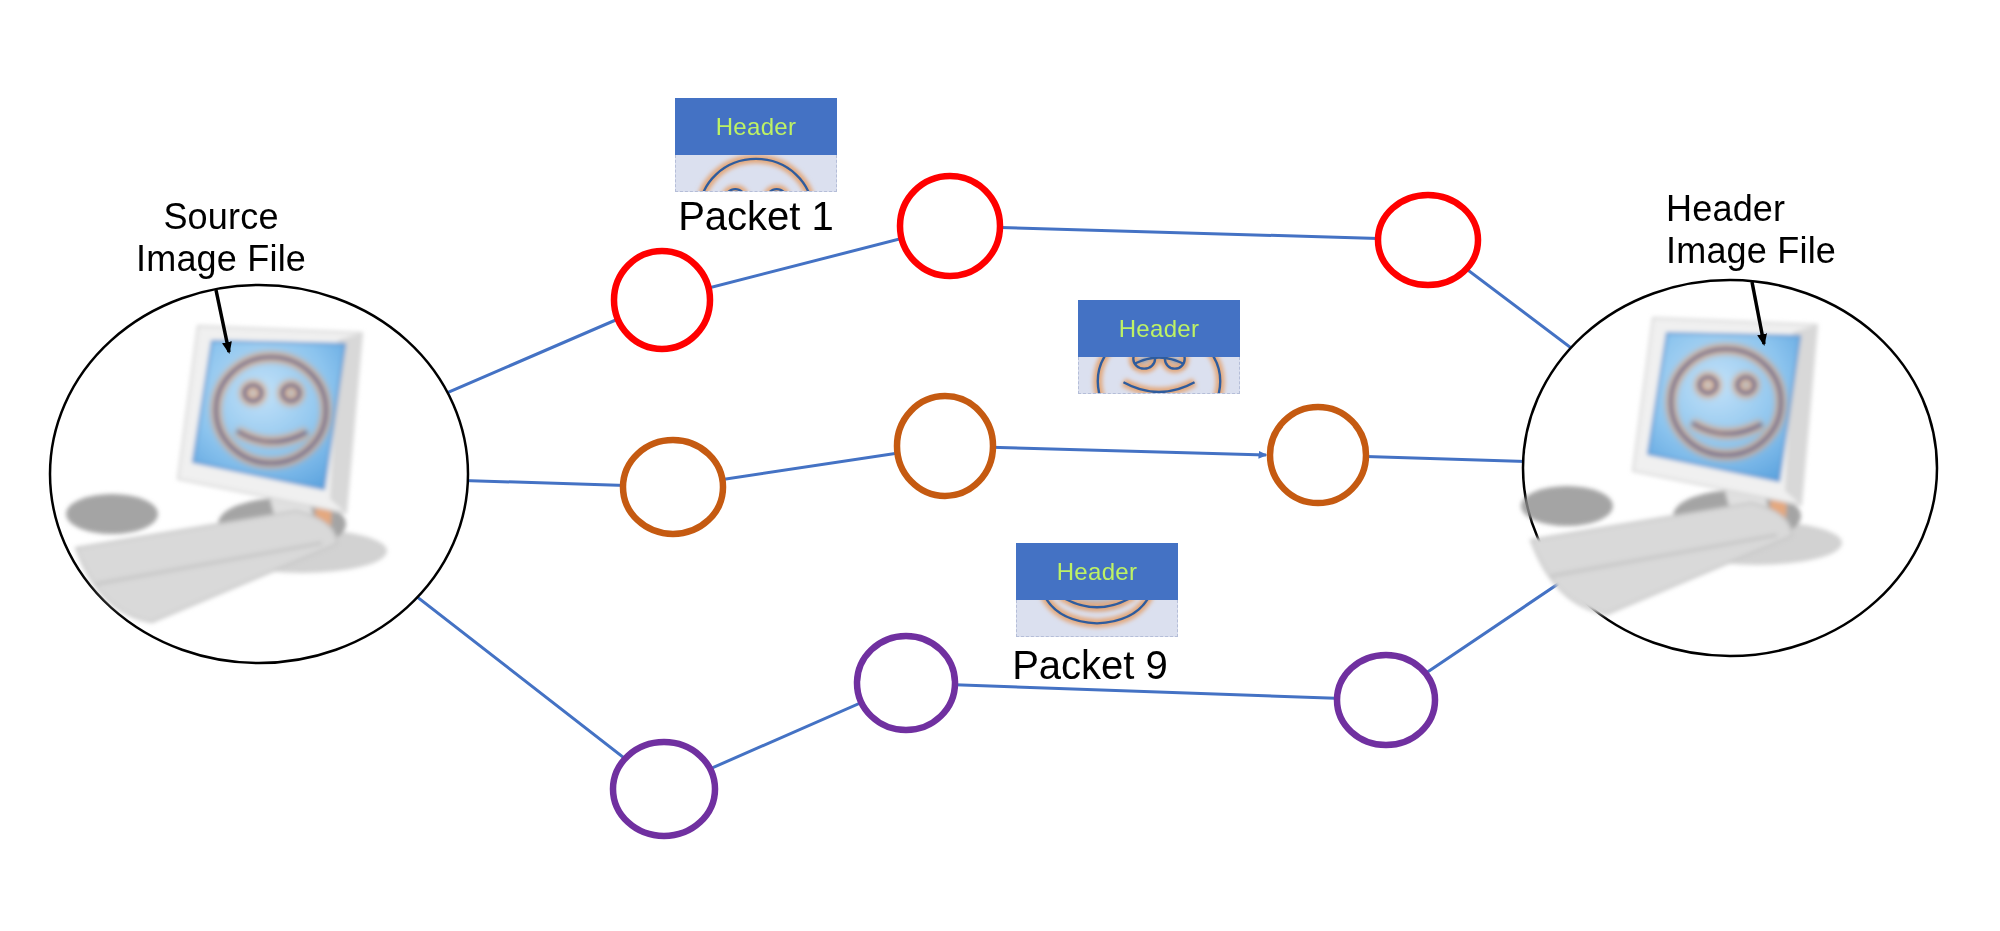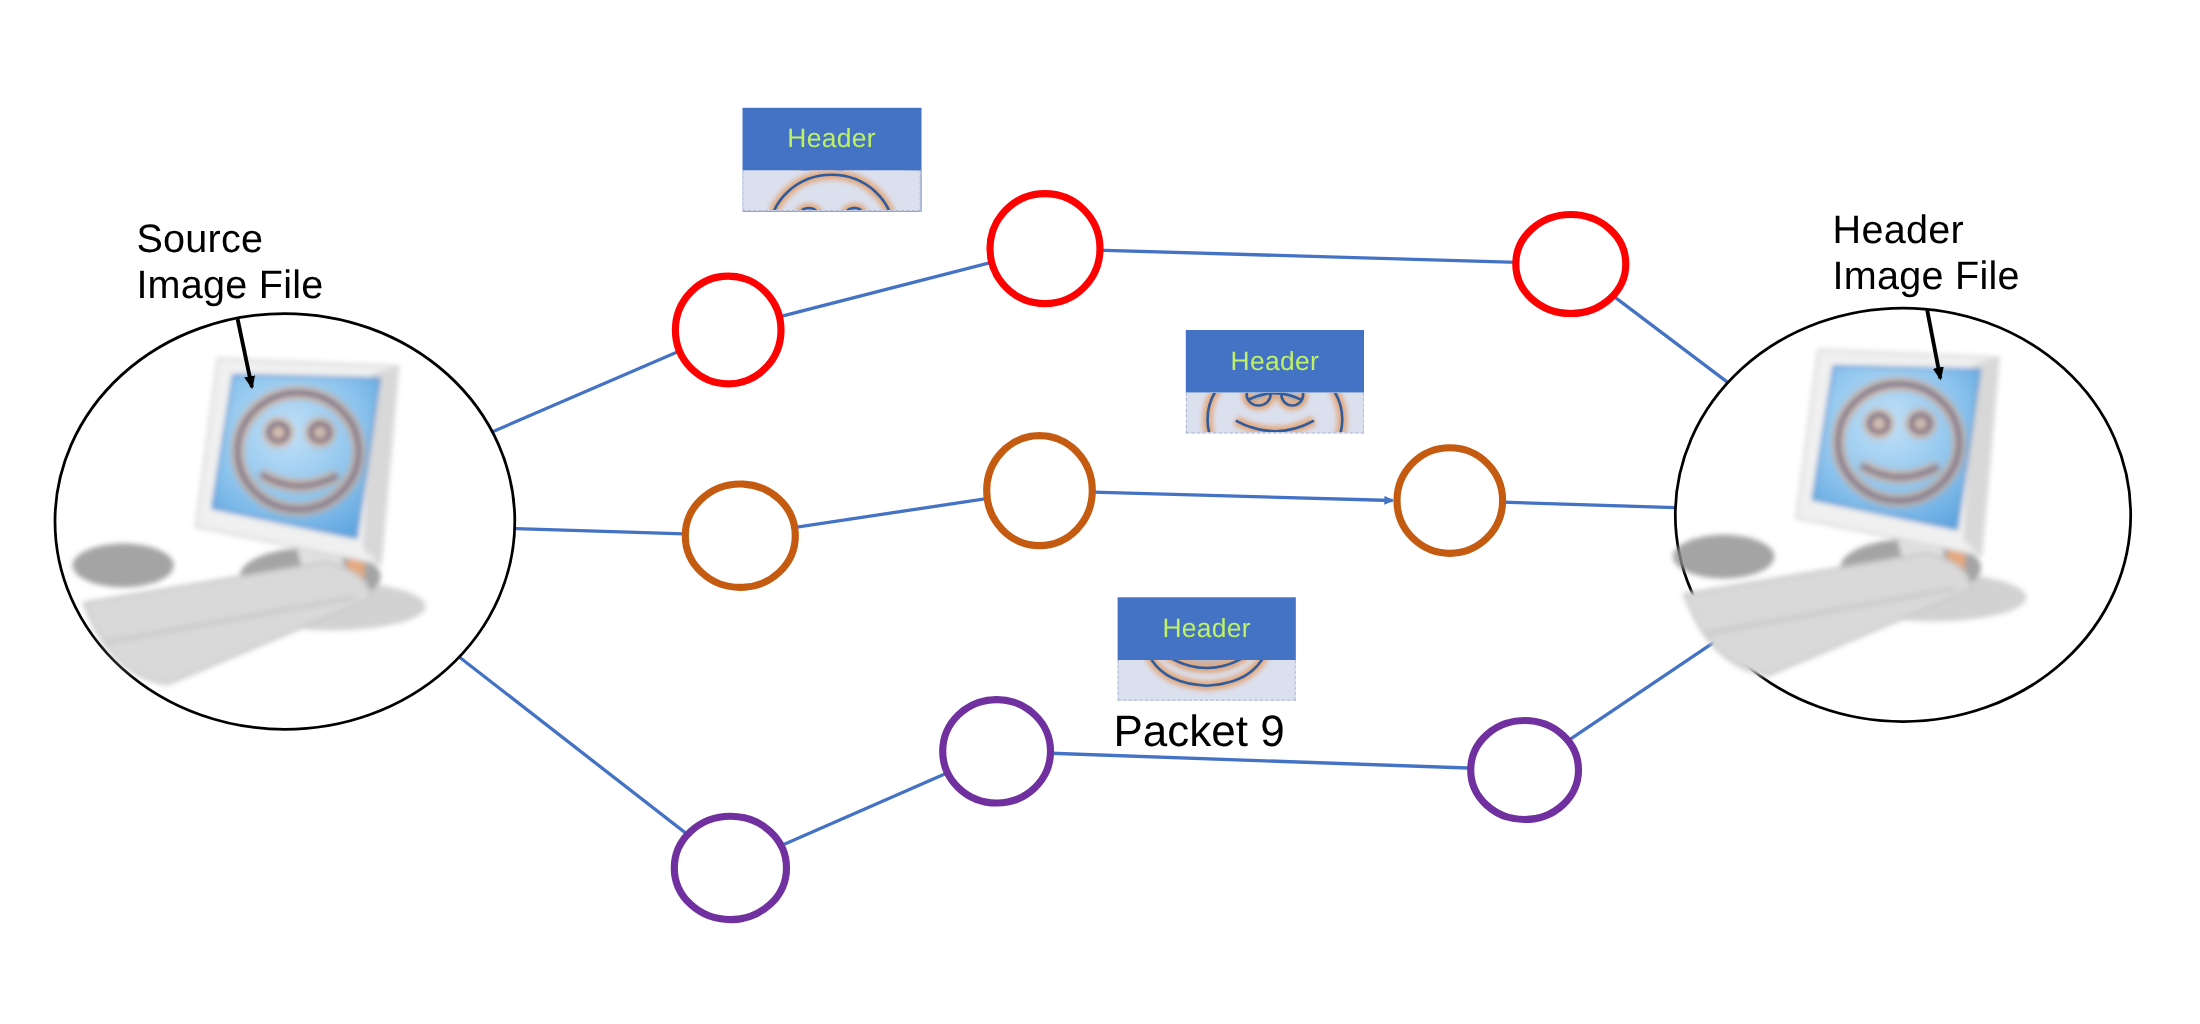--- a/index.html
+++ b/index.html
@@ -109,21 +109,21 @@
       <ellipse cx="1318" cy="455" rx="48" ry="48" stroke="#C55A11"></ellipse>
       <ellipse cx="664" cy="789" rx="51" ry="47" stroke="#7030A0"></ellipse>
       <ellipse cx="906" cy="683" rx="49" ry="47" stroke="#7030A0"></ellipse>
       <ellipse cx="1386" cy="700" rx="49" ry="45" stroke="#7030A0"></ellipse>
     </g>
 
     <line x1="216" y1="290" x2="229" y2="352" stroke="#000" stroke-width="3.5" marker-end="url(#arrowK)"></line>
     <line x1="1752" y1="282" x2="1764" y2="344" stroke="#000" stroke-width="3.5" marker-end="url(#arrowK)"></line>
   </svg>
 
-  <div class="endpoint-label" style="left:124px;top:196px;">
+  <div class="endpoint-label" style="left:136px;top:196px;text-align:center;">
     <div>Source</div>
     <div>Image File</div>
   </div>
   <div class="endpoint-label" style="left:1666px;top:188px;">
     <div>Header</div>
     <div>Image File</div>
   </div>
 
   <div class="hdr" style="left:675px;top:98px;">
     <div class="hdr-title">Header</div>
@@ -135,20 +135,21 @@
           <ellipse cx="102" cy="45" rx="10" ry="10"></ellipse>
         </g>
         <g fill="none" stroke="#2E5C9E" stroke-width="2.4">
           <ellipse cx="81" cy="58" rx="57" ry="54"></ellipse>
           <ellipse cx="60" cy="45" rx="10" ry="10"></ellipse>
           <ellipse cx="102" cy="45" rx="10" ry="10"></ellipse>
         </g>
       </svg>
     </div>
   </div>
+  <div class="pkt-label" style="left:616px;top:194px;">Packet 1</div>
 
   <div class="hdr" style="left:1078px;top:300px;">
     <div class="hdr-title">Header</div>
     <div class="hdr-frag">
       <svg viewBox="0 0 162 37" preserveAspectRatio="none">
         <path d="M 55 9 Q 81 -8 107 9" fill="none" stroke="#8E97A6" stroke-width="7" filter="url(#f-gray)" opacity="0.9"></path>
         <g fill="none" stroke="#E3A87C" stroke-width="9" filter="url(#f-halo)">
           <ellipse cx="81" cy="25" rx="62" ry="55"></ellipse>
           <ellipse cx="66" cy="2" rx="11" ry="10"></ellipse>
           <ellipse cx="97" cy="2" rx="10" ry="10"></ellipse>

